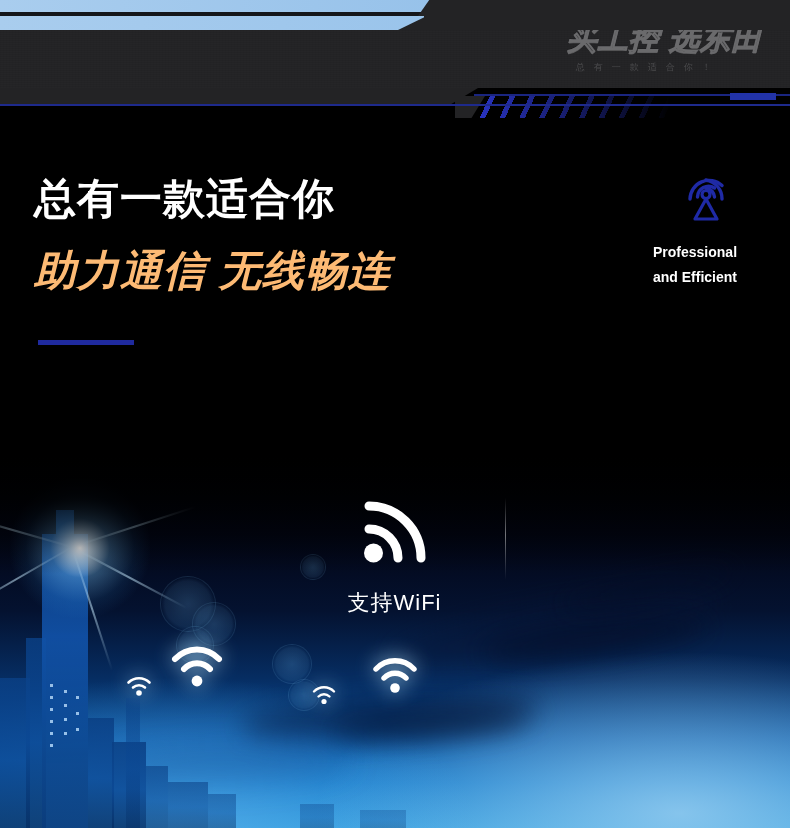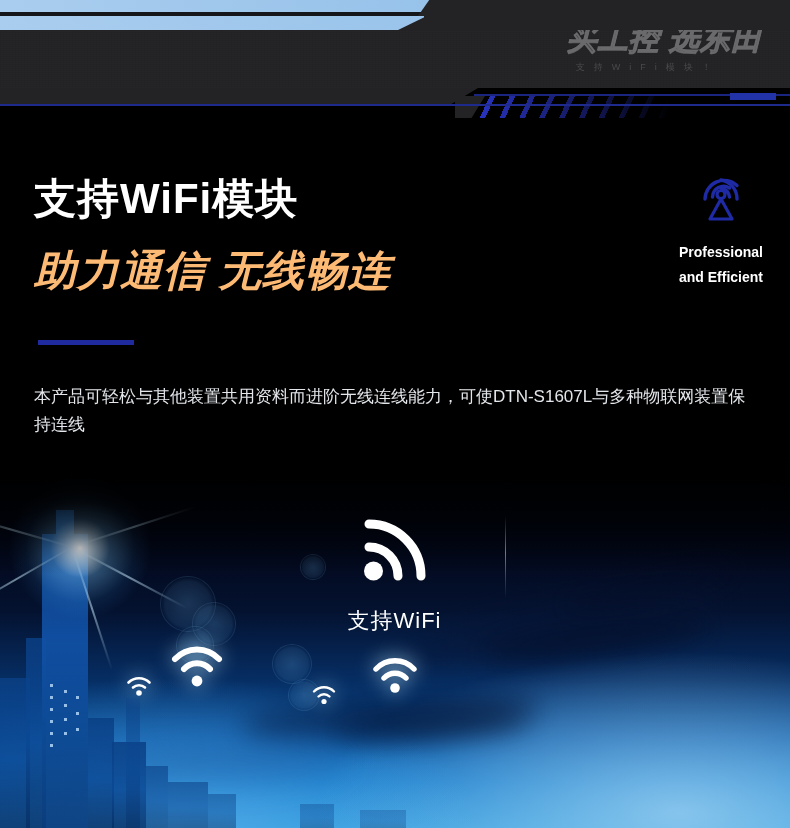--- a/index.html
+++ b/index.html
@@ -133,29 +133,29 @@
   .accent-bar {
     position:absolute; left:38px; top:340px; width:96px; height:5px;
     background:#1f2a9e; z-index:7;
   }
   .desc {
     position:absolute; left:34px; top:383px; width:726px; z-index:7;
     font-size:17px; color:#e3e6ea; line-height:1.65;
   }
 
   
-  .badge { position:absolute; right:16px; top:166px; width:106px; z-index:7; text-align:center; }
+  .badge { position:absolute; right:31px; top:166px; width:106px; z-index:7; text-align:left; }
   .badge .icon { display:flex; justify-content:center; }
   .badge .cap {
     margin-top:14px; font-size:14px; font-weight:bold; color:#fff; line-height:1.5;
   }
 
   
   .features {
-    position:absolute; left:0; top:508px; width:790px; height:150px; z-index:7;
+    position:absolute; left:0; top:490px; width:790px; height:150px; z-index:7;
     display:flex; align-items:flex-start; justify-content:center; gap:0;
   }
   .feat { width:220px; text-align:center; }
   .feat .ic { height:84px; display:flex; align-items:center; justify-content:center; }
   .feat .lb {
     margin-top:14px; font-size:22px; color:#fff; letter-spacing:1px;
   }
   .vdivider {
     width:1px; height:82px; margin-top:8px;
     background:linear-gradient(180deg,rgba(255,255,255,0) 0%,rgba(255,255,255,.45) 45%,rgba(255,255,255,0) 100%);
@@ -327,21 +327,21 @@
 
   <div class="body-dark"></div>
 
   <div class="header">
     <div class="noise"></div>
   </div>
 
 
   <div class="logo">
     <div class="logo-main">买工控 选东田</div>
-    <div class="logo-sub">支持WiFi模块！</div>
+    <div class="logo-sub">总有一款适合你！</div>
   </div>
 
   <div class="topband">
     <div class="blue-a"></div>
     <div class="dark-fill-right"></div>
     <div class="dark-line"></div>
     <div class="blue-b"></div>
     <div class="dark-fill-right2"></div>
     <div class="cut-top"></div>
     <div class="cut-bot"></div>
@@ -350,24 +350,23 @@
   <div class="stripebar">
     <div class="base"></div>
     <div class="darkleft"></div>
     <div class="diag"></div>
     <div class="diag-edge"></div>
     <div class="hair"></div>
     <div class="hair2"></div>
     <div class="bluebox"></div>
   </div>
 
-  <div class="h1">支持WiFi模块</div>
+  <div class="h1">总有一款适合你</div>
   <div class="h2">助力通信 无线畅连</div>
   <div class="accent-bar"></div>
-  <div class="desc">本产品可轻松与其他装置共用资料而进阶无线连线能力，可使DTN-S1607L与多种物联网装置保持连线</div>
 
   <div class="badge">
     <div class="icon">
       <svg width="62" height="62" viewBox="0 0 62 62">
         <g fill="none" stroke="#1f2aa5" stroke-width="3.4" stroke-linecap="round">
           <path d="M15 33a19 19 0 0 1 32-13.5"></path>
           <path d="M47 33A19 19 0 0 0 31 14"></path>
           <path d="M22.5 31a11 11 0 0 1 17-9"></path>
           <path d="M39.5 31A11 11 0 0 0 31 22"></path>
         </g>

